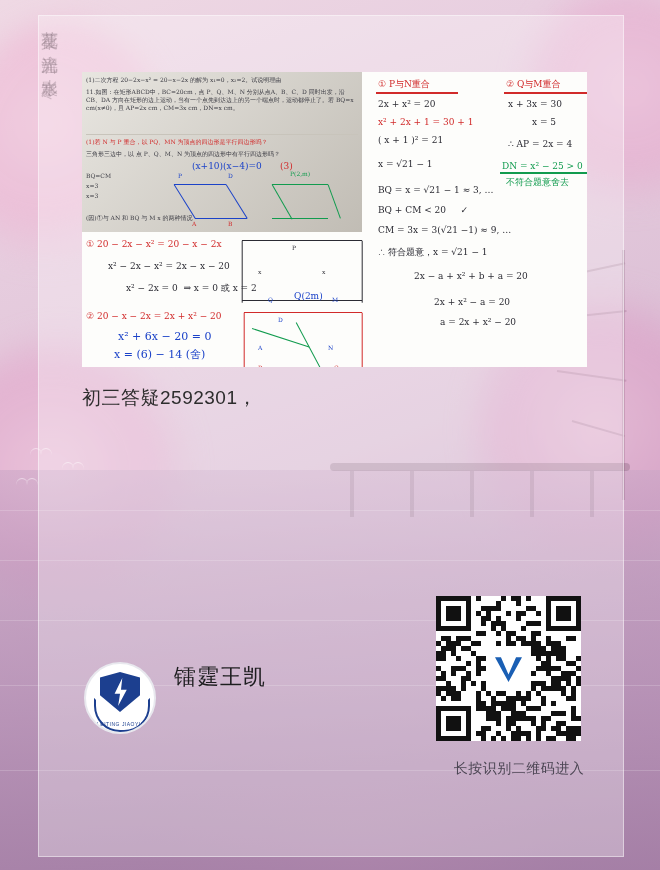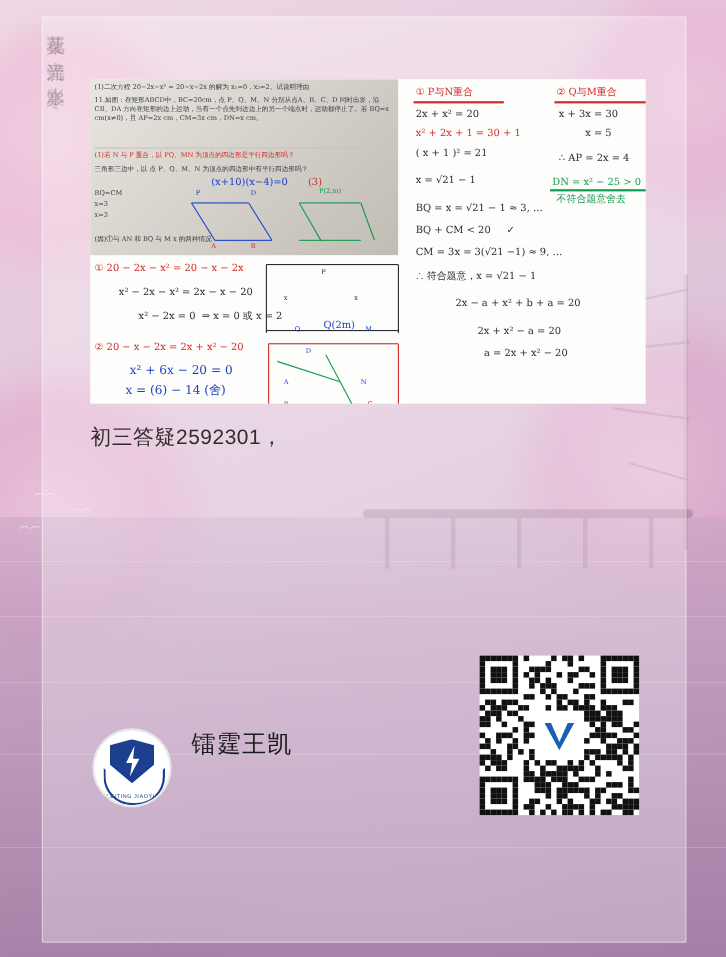--- a/index.html
+++ b/index.html
@@ -821,14 +821,15 @@
           <i class="cell" style="left:110.00px;top:140.00px;width:5.30px;height:5.30px"></i>
           <i class="cell" style="left:115.00px;top:140.00px;width:5.30px;height:5.30px"></i>
           <i class="cell" style="left:130.00px;top:140.00px;width:5.30px;height:5.30px"></i>
           <i class="cell" style="left:135.00px;top:140.00px;width:5.30px;height:5.30px"></i>
         </div>
       <div class="qr-logo">
         <div class="qr-logo-mark"></div>
       </div>
     </div>
   </div>
+  <div class="qr-caption">长按识别二维码进入</div>
 
 </div>
 
 </body></html>

